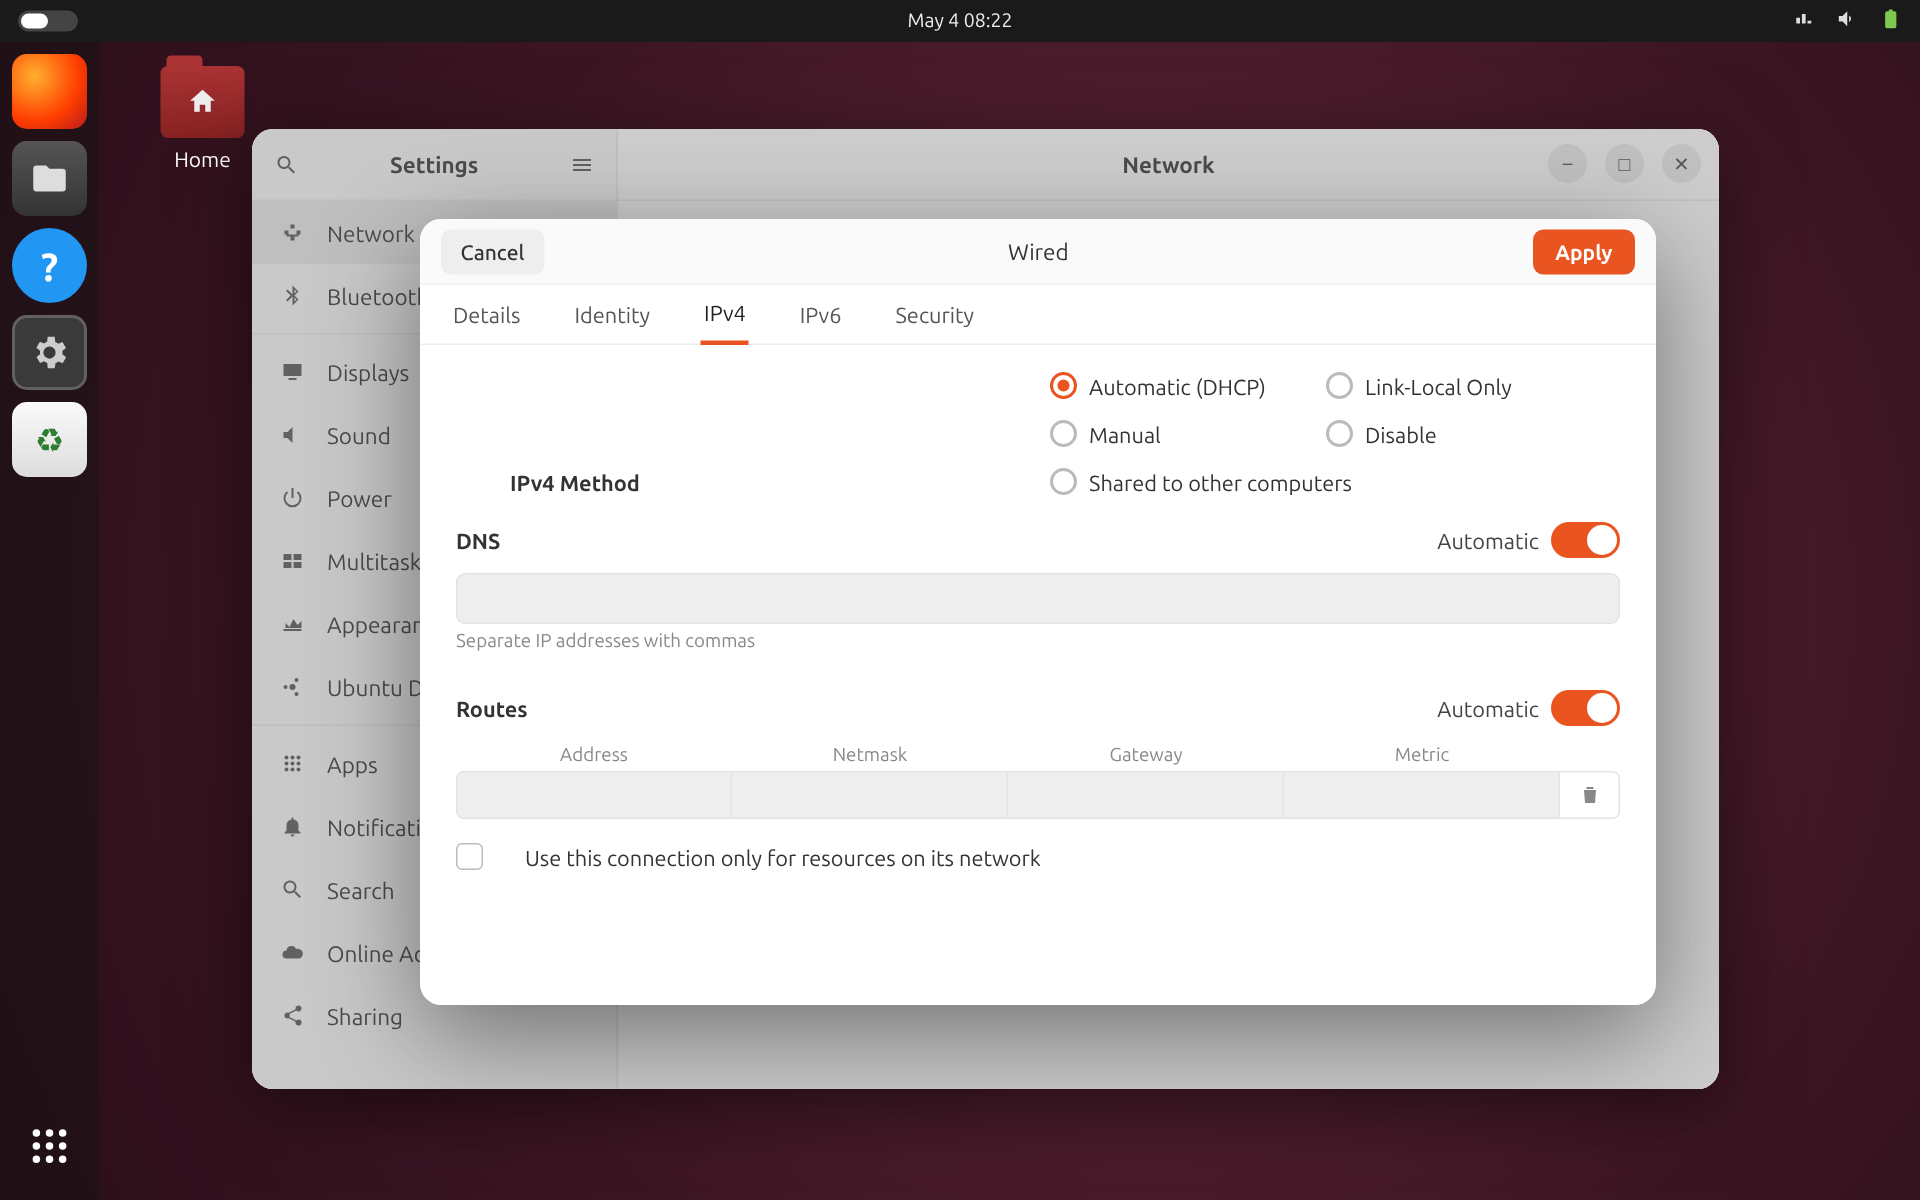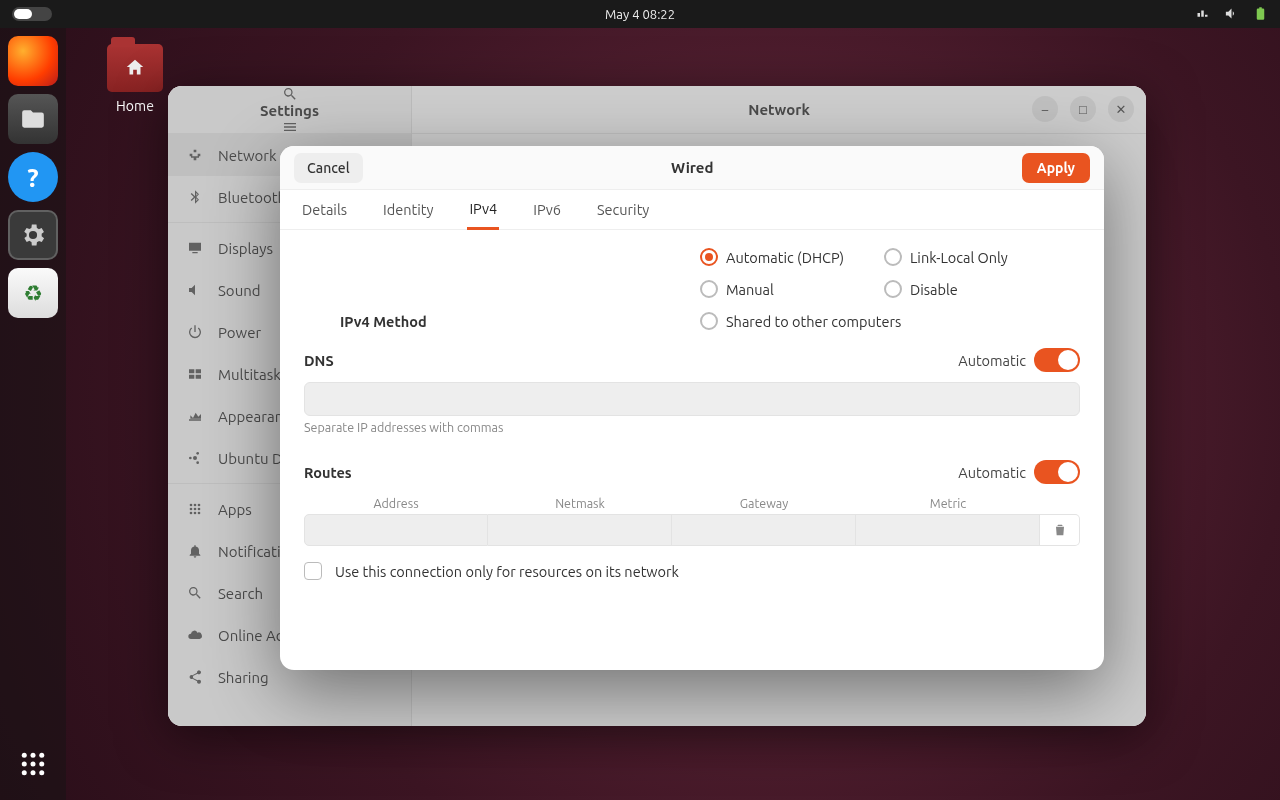--- a/index.html
+++ b/index.html
@@ -28,21 +28,21 @@
 
   
   .home-icon { position: absolute; left: 100px; top: 44px; width: 70px; text-align: center; color: #fff; font-size: 14px; }
   .home-icon .folder { width: 56px; height: 48px; margin: 0 auto 6px; background: linear-gradient(#a33, #822); border-radius: 5px; position: relative; display:flex; align-items:center; justify-content:center;}
   .home-icon .folder::before { content: ""; position: absolute; top: -7px; left: 4px; width: 24px; height: 10px; background: #a33; border-radius: 3px 3px 0 0; }
   .home-icon .folder svg { width: 22px; height: 22px; fill: #eee; }
 
   
   .win { position: absolute; left: 168px; top: 86px; width: 978px; height: 640px; background: #fafafa; border-radius: 14px; box-shadow: 0 10px 50px rgba(0,0,0,.5); overflow: hidden; display: flex; }
   .win .sidebar { width: 244px; background: #f5f5f5; border-right: 1px solid #e0e0e0; display: flex; flex-direction: column; }
-  .win .sidebar .sb-hdr { height: 48px; display: flex; align-items: center; justify-content: space-between; padding: 0 14px; border-bottom: 1px solid #e5e5e5; flex-direction: column; }
+  .win .sidebar .sb-hdr { height: 48px; display: flex; align-items: center; justify-content: space-between; padding: 12px 14px; border-bottom: 1px solid #e5e5e5; }
   .win .sidebar .sb-hdr .title { font-weight: 600; font-size: 15px; color: #333; }
   .win .sidebar .sb-hdr .ic { width: 18px; height: 18px; color: #555; display:flex; align-items:center; justify-content:center;}
   .sb-list { overflow: hidden; }
   .sb-item { display: flex; align-items: center; gap: 14px; padding: 12px 18px; color: #333; font-size: 15px; }
   .sb-item.active { background: #e5e5e5; }
   .sb-item .ic { width: 18px; height: 18px; color: #555; display:flex; align-items:center; justify-content:center;}
   .sb-sep { height: 1px; background: #e3e3e3; margin: 4px 0; }
 
   .win .main { flex: 1; background: #fafafa; position: relative; }
   .win .main .m-hdr { height: 48px; display: flex; align-items: center; justify-content: center; border-bottom: 1px solid #e5e5e5; font-weight: 600; color: #333; font-size: 15px; }
@@ -51,21 +51,21 @@
   .win .main .add { position: absolute; right: 112px; width: 26px; height: 26px; display:flex; align-items:center; justify-content:center; color:#444; font-size:19px; border:1px solid #ccc; border-radius:6px;background:#fff;}
   .win .main .caret-card{ position:absolute; right:104px; width:30px; height:44px; border:1px solid #ddd; border-radius:10px; background:#fff; display:flex; align-items:center; justify-content:center; color:#555;}
 
   
   .overlay { position: absolute; inset: 0; background: rgba(120,120,120,.35); }
 
   
   .dlg { position: absolute; left: 280px; top: 146px; width: 824px; height: 524px; background: #fff; border-radius: 14px; box-shadow: 0 20px 70px rgba(0,0,0,.45); display: flex; flex-direction: column; overflow: hidden; }
   .dlg .dlg-hdr { height: 44px; background: #fafafa; border-bottom: 1px solid #eee; display: flex; align-items: center; justify-content: space-between; padding: 0 14px; }
   .dlg .btn-cancel { background: #eee; border: none; padding: 7px 13px; border-radius: 7px; font-size: 14px; color: #333; font-weight: 500; }
-  .dlg .dlg-title { font-weight: 700; font-size: 15px; color: #333; }
+  .dlg .dlg-title { font-weight: 400; font-size: 15px; color: #333; }
   .dlg .btn-apply { background: #e95420; color: #ffffff; border: none; padding: 7px 15px; border-radius: 7px; font-size: 14px; font-weight: 600; }
   .dlg .tabs { display: flex; gap: 32px; padding: 0 20px; height: 40px; align-items: center; border-bottom: 1px solid #eee; color: #555; font-size: 14.5px; }
   .dlg .tabs .tab { padding: 10px 2px; cursor: pointer; }
   .dlg .tabs .tab.active { color: #222; font-weight: 400; border-bottom: 3px solid #e95420; margin-bottom: -1px; }
 
   .dlg .body { padding: 18px 24px; overflow: auto; flex: 1; color: #333; font-size: 14.5px; }
   .section-label { font-weight: 600; color: #333; }
   .methods { display: grid; grid-template-columns: 1fr 1fr; column-gap: 40px; row-gap: 14px; margin-left: 180px; }
   .methods-row { display: flex; align-items: flex-end; margin-bottom: 18px; margin-left: 36px; }
   .radio { display: flex; align-items: center; gap: 8px; }
@@ -82,21 +82,21 @@
   .dns-input { width: 100%; height: 34px; background: #eee; border: 1px solid #e3e3e3; border-radius: 6px; margin-top: 10px; }
   .hint { color: #888; font-size: 12.5px; margin-top: 4px; }
 
   .routes-tbl { margin-top: 10px; }
   .routes-tbl .rh { display: grid; grid-template-columns: 1fr 1fr 1fr 1fr 40px; text-align: center; color: #888; font-size: 12.5px; padding: 2px 0 4px; }
   .routes-tbl .rr { display: grid; grid-template-columns: 1fr 1fr 1fr 1fr 40px; }
   .routes-tbl .rr input { height: 32px; background: #eee; border: 1px solid #e3e3e3; border-left: none; }
   .routes-tbl .rr input:first-child { border-left: 1px solid #e3e3e3; border-radius: 5px 0 0 5px; }
   .routes-tbl .rr .del { display:flex; align-items:center; justify-content:center; border:1px solid #e3e3e3; border-left:none; border-radius:0 5px 5px 0; color:#888;}
 
-  .chk-row { display: flex; align-items: center; gap: 13px; margin-top: 16px; }
+  .chk-row { display: flex; align-items: center; gap: 28px; margin-top: 16px; }
   .chk { width: 18px; height: 18px; border: 1.5px solid #bbb; border-radius: 4px; }
 
   svg.i { width: 16px; height: 16px; fill: currentColor; }
 </style>
 </head>
 <body>
 
 <div class="topbar">
   <div class="pill"></div>
   <span>May 4  08:22</span>

